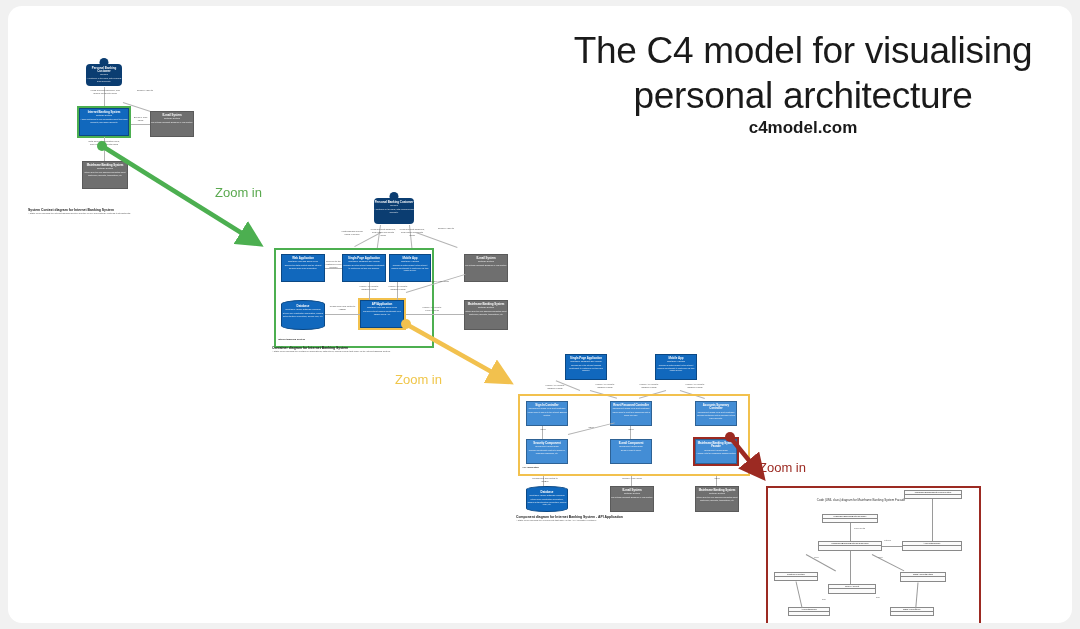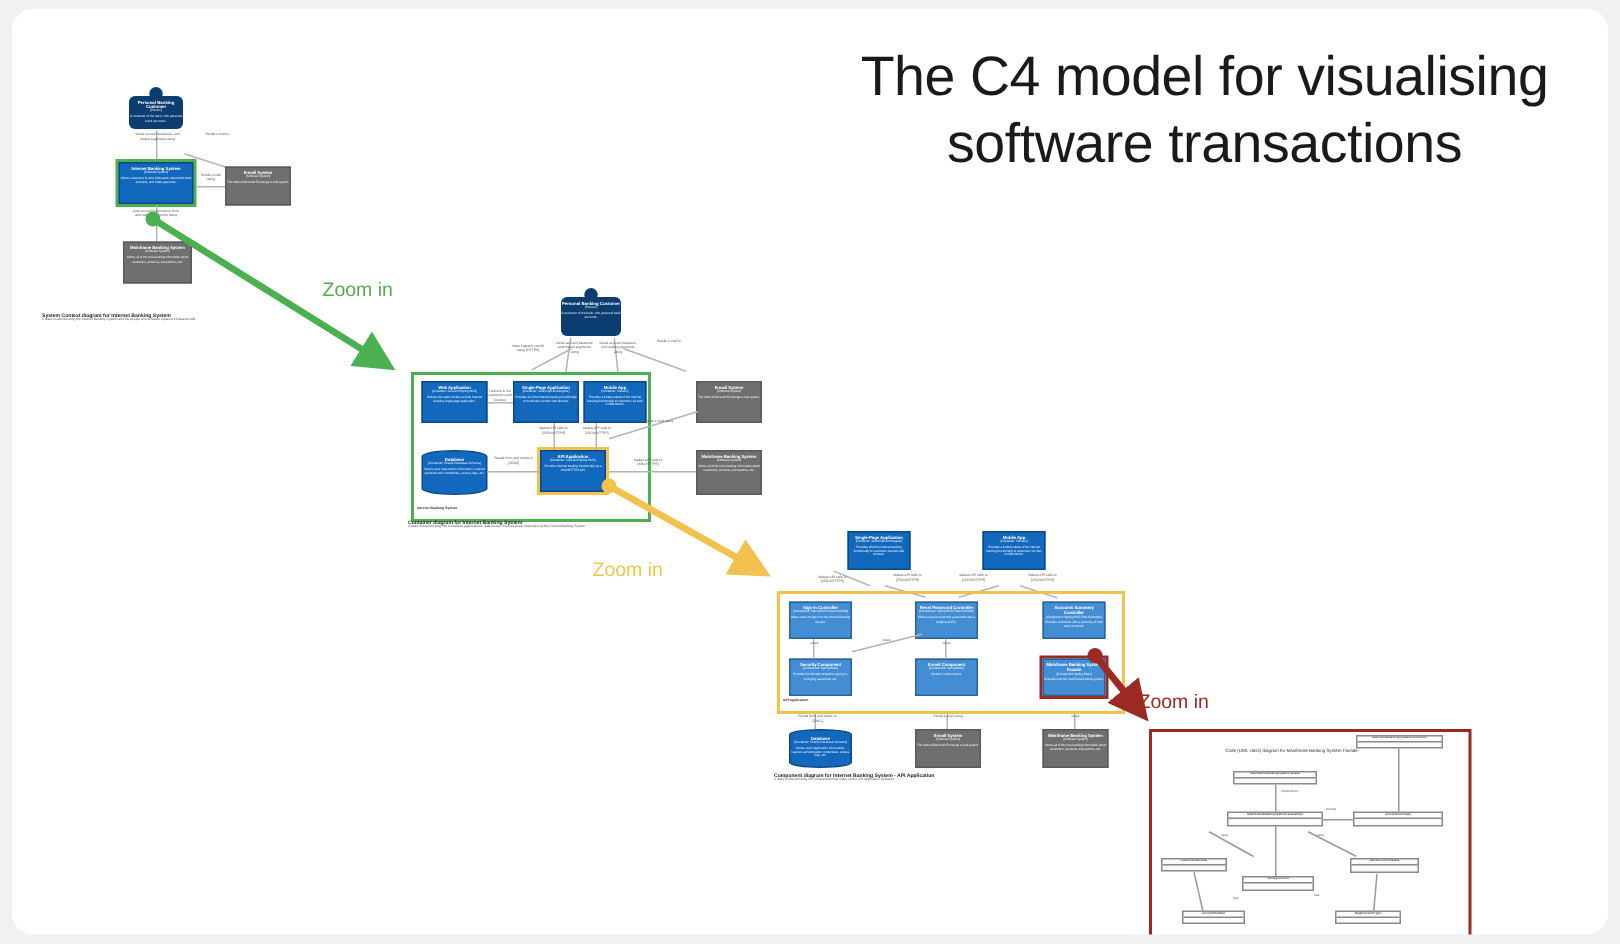--- a/index.html
+++ b/index.html
@@ -72,22 +72,23 @@
 </style>
 </head>
 <body>
 
 <div id="page">
   <div id="card">
     <div id="stage">
 
       <div class="title">
         <div>The C4 model for visualising</div>
-        <div>software transactions</div>
+        <div>personal architecture</div>
       </div>
+      <div class="subtitle">c4model.com</div>
 
       <div class="dg" style="left:20px;top:52px;width:140px;height:170px;">
 
         <div class="person" style="left:58px;top:0px;width:36px;height:28px;">
           <div class="head"></div>
           <div class="body">
             <span class="t">Personal Banking Customer</span>
             <span class="s">[Person]</span>
             <span class="d">A customer of the bank, with personal bank accounts.</span>
           </div>

